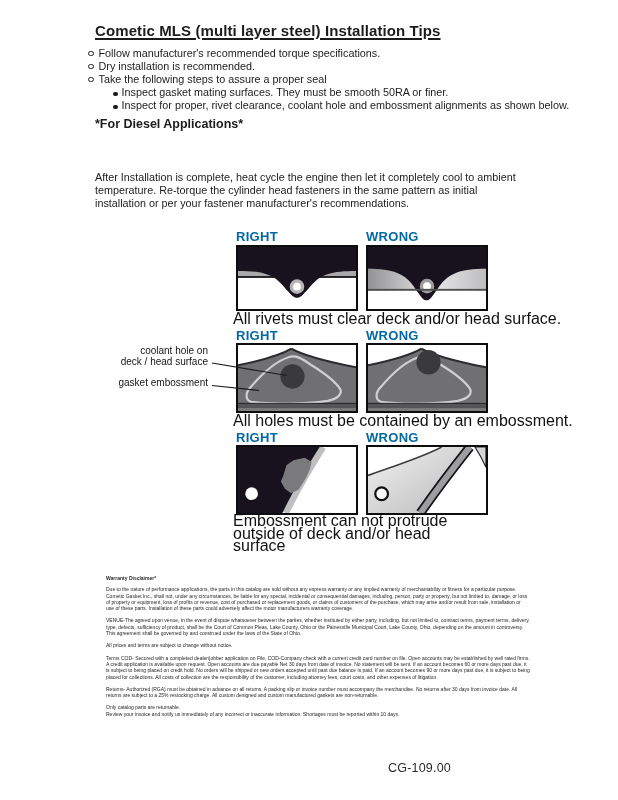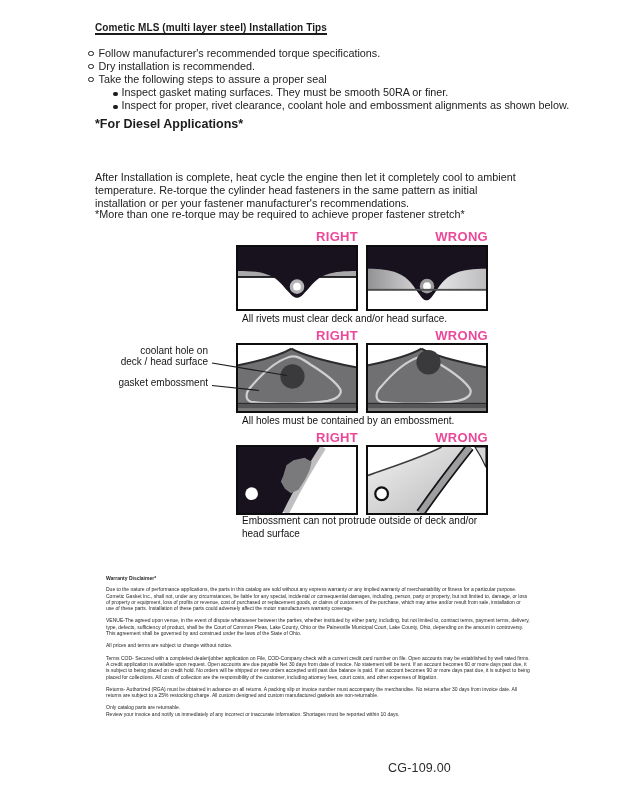--- a/index.html
+++ b/index.html
@@ -1,35 +1,35 @@
 <!DOCTYPE html>
 <html><head>
 <meta charset="utf-8">
 <style>
   html,body{margin:0;padding:0;background:#ffffff;}
   .page{position:relative;width:618px;height:800px;background:#fff;overflow:hidden;
         font-family:"Liberation Sans", sans-serif;color:#1c1c1c;}
 
-  .title{position:absolute;left:95px;top:22px;font-size:10px;font-weight:700;
+  .title{position:absolute;left:95px;top:22px;font-size:15px;font-weight:700;
          text-decoration:underline;text-decoration-thickness:1.5px;text-underline-offset:2px;
          letter-spacing:.1px;}
 
   .bullet-row{position:absolute;display:flex;align-items:flex-start;font-size:10.8px;line-height:12.5px;white-space:nowrap;}
   .b0{left:88px;}  .b1{left:113px;align-items:center;}
   .marker-open{flex:none;width:3.5px;height:3.5px;border:1.2px solid #1d1d1d;border-radius:50%;margin:3.5px 5px 0 0;}
   .marker-solid{flex:none;width:4.5px;height:4.5px;background:#1d1d1d;border-radius:50%;margin:3.5px 4px 0 0;}
 
   .section-heading{position:absolute;left:95px;top:117px;font-size:12.5px;font-weight:700;}
   .para{position:absolute;left:95px;width:434px;font-size:10.8px;line-height:13.2px;}
 
-  .fig-label{position:absolute;width:122px;text-align:right;font-size:13px;font-weight:700;letter-spacing:.3px;color:#ec4899;}
+  .fig-label{position:absolute;width:122px;text-align:left;font-size:13px;font-weight:700;letter-spacing:.3px;color:#0369a1;}
   .fig-box{position:absolute;width:122px;border:2.5px solid #0d0d0d;box-sizing:border-box;background:#fff;}
   .h66{height:66px;} .h70{height:70px;}
   .fig-box svg{display:block;width:100%;height:100%;}
-  .fig-caption{position:absolute;left:242px;font-size:10px;line-height:12.5px;color:#111;}
+  .fig-caption{position:absolute;left:233px;font-size:16px;line-height:12.5px;color:#111;}
 
   .annot{position:absolute;left:103px;width:105px;text-align:right;font-size:10px;line-height:11px;color:#151515;}
   .leader-svg{position:absolute;left:0;top:0;width:618px;height:800px;pointer-events:none;}
 
   .disclaimer{position:absolute;left:106px;top:575px;width:424px;font-size:5px;line-height:6.3px;color:#272727;}
   .disclaimer .dh{font-weight:700;margin:0 0 5px 0;}
   .disclaimer p{margin:0 0 6px 0;}
   .disclaimer p.tight{margin-bottom:0;}
 
   .footer-code{position:absolute;left:388px;top:761px;font-size:12.5px;color:#2b2b2b;letter-spacing:.2px;}
@@ -57,21 +57,20 @@
     <span class="marker-solid"></span>
     <span>Inspect gasket mating surfaces.  They must be smooth 50RA or finer.</span>
   </div>
   <div class="bullet-row b1" style="top:99px;">
     <span class="marker-solid"></span>
     <span>Inspect for proper, rivet clearance, coolant hole and embossment alignments as shown below.</span>
   </div>
 
   <div class="section-heading">*For Diesel Applications*</div>
   <div class="para" style="top:171px;">After Installation is complete, heat cycle the engine then let it completely cool to ambient temperature. Re-torque the cylinder head fasteners in the same pattern as initial installation or per your fastener manufacturer's recommendations.</div>
-  <div class="para" style="top:208px;">*More than one re-torque may be required to achieve proper fastener stretch*</div>
 
   <div class="fig-label" style="left:236px;top:229px;">RIGHT</div>
   <div class="fig-label" style="left:366px;top:229px;">WRONG</div>
 
   <div class="fig-box h66" style="left:236px;top:245px;">
     <svg viewBox="0 0 117 61" preserveAspectRatio="none">
       <rect x="0" y="0" width="117" height="61" fill="#ffffff"></rect>
       <rect x="0" y="23" width="117" height="7" fill="#a9a9ab"></rect>
       <rect x="0" y="28.6" width="117" height="1.8" fill="#1c1c1e"></rect>
       <path d="M0,0 H117 V23.5 C106,23.5 96,24 88,27 C77,30.5 73,38 67,44 C63,48.5 61,50 58.5,50 C56,50 54,48.5 50,44 C44,38 40,30.5 29,27 C21,24 11,23.5 0,23.5 Z" fill="#18121f"></path>

